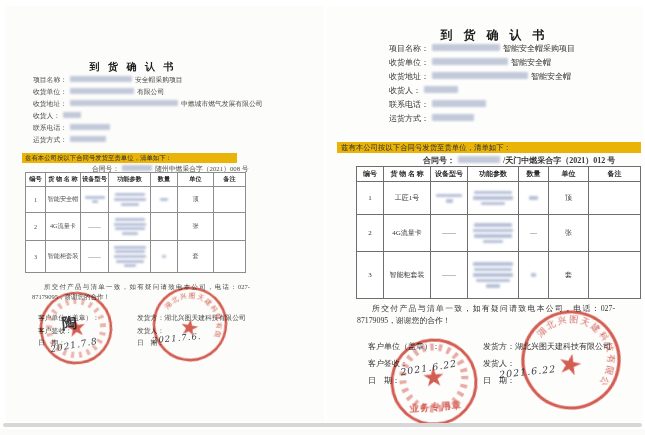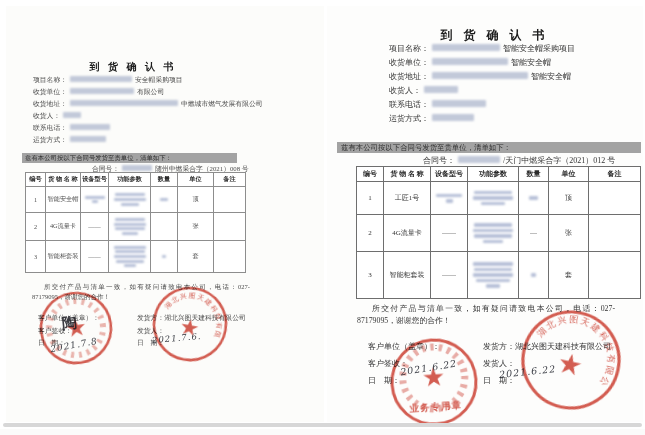--- a/index.html
+++ b/index.html
@@ -16,21 +16,21 @@
   .page-right{left:327px;width:316px;background:#fdfdfc;color:#343434;}
   .abs{position:absolute;}
   .doc-title{font-weight:bold;color:#1c1c1c;text-align:center;white-space:nowrap;}
   .page-left .doc-title{font-size:10px;letter-spacing:3px;}
   .page-right .doc-title{font-size:12px;letter-spacing:4px;}
   .fields div{white-space:nowrap;}
   .page-left .fields{font-size:6.8px;line-height:12.1px;}
   .page-right .fields{font-size:8px;line-height:13.9px;}
   .redact{display:inline-block;height:6px;background:#c2c9d9;filter:blur(1.3px);border-radius:1px;vertical-align:0px;margin:0 3px;}
   .page-right .redact{height:7px;}
-  .hl{background:#a3a3a3;color:#2e2e2e;white-space:nowrap;}
+  .hl{background:#eab308;color:#2e2e2e;white-space:nowrap;}
   .page-left .hl{font-size:6.4px;line-height:10px;}
   .page-right .hl{font-size:7.4px;line-height:11px;}
   .contract{white-space:nowrap;}
   .page-left .contract{font-size:6.8px;}
   .page-right .contract{font-size:8px;}
   table{border-collapse:collapse;table-layout:fixed;background:#fff;padding-left:40px;}
   .page-left td,.page-left th{border:1px solid #8d8d8d;font-size:6.2px;}
   .page-right td,.page-right th{border:1px solid #6e6e6e;font-size:7px;}
   td,th{padding:0;text-align:center;vertical-align:middle;overflow:hidden;font-weight:normal;}
   th{font-weight:bold;color:#2b2b2b;}
@@ -179,21 +179,21 @@
       <div><span>项目名称：</span><span class="redact" style="width:68px;"></span><span>智能安全帽采购项目</span></div>
       <div><span>收货单位：</span><span class="redact" style="width:76px;"></span><span>智能安全帽</span></div>
       <div><span>收货地址：</span><span class="redact" style="width:96px;"></span><span>智能安全帽</span></div>
       <div><span>收货人：</span><span class="redact" style="width:34px;"></span><span></span></div>
       <div><span>联系电话：</span><span class="redact" style="width:54px;"></span><span></span></div>
       <div><span>运货方式：</span><span class="redact" style="width:42px;"></span><span></span></div>
     </div>
 
     <div class="abs hl" style="left:10px;top:136px;width:300px;height:11px;padding-left:4px;">兹有本公司按以下合同号发货至贵单位，清单如下：</div>
 
-    <div class="abs contract" style="left:96px;top:149px;">
+    <div class="abs contract" style="left:96px;top:149px;font-weight:bold;">
       <span>合同号：</span><span class="redact" style="width:42px;"></span><span>/天门中燃采合字（2021）012 号</span>
     </div>
 
     <table class="abs" style="left:29px;top:160px;width:284px;">
       <colgroup>
           <col style="width:27px">
           <col style="width:47px">
           <col style="width:37px">
           <col style="width:51px">
           <col style="width:30px">

